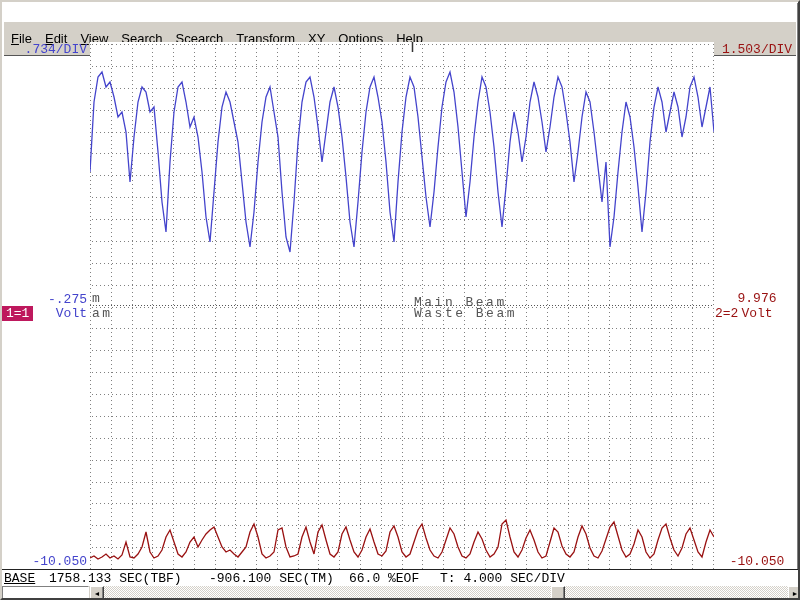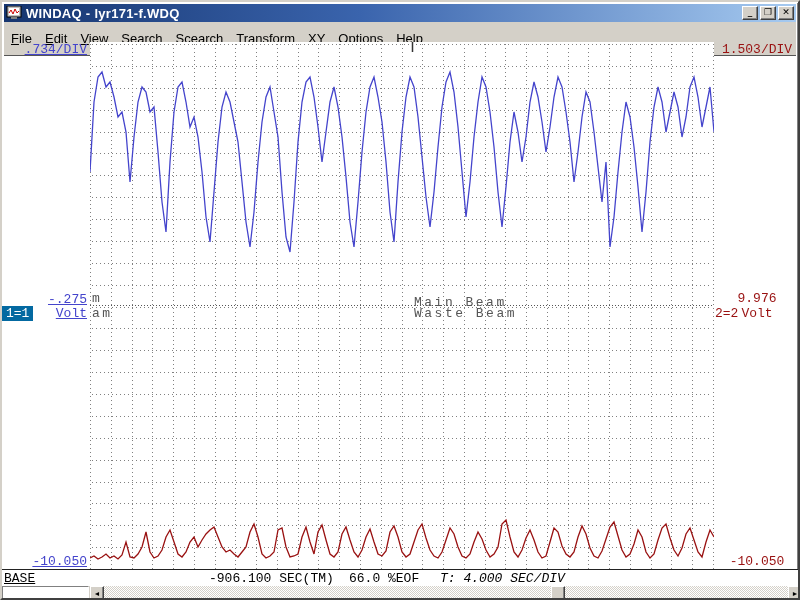--- a/index.html
+++ b/index.html
@@ -37,25 +37,25 @@
   .menu-item { font-size:13px; color:#000; padding:1px 5px; margin-right:3px; white-space:nowrap; }
   .menu-item .mn { text-decoration:underline; }
   
   #chart-region { position:absolute; left:88px; top:40px; width:624px; height:528px; background:#fff; }
   #scope-svg { display:block; width:624px; height:528px; }
   .annot { position:absolute; font-family:"Liberation Mono","DejaVu Sans Mono",monospace;
     font-size:13px; color:#555; letter-spacing:2.5px; white-space:pre; }
   
   .lbl { position:absolute; font-family:"Liberation Mono","DejaVu Sans Mono",monospace;
     font-size:13px; white-space:pre; }
-  .lbl-blue { color:#4444cc;text-decoration:underline; }
+  .lbl-blue { color:#4444cc; }
   .lbl-red  { color:#991111; }
   .lbl-rightcol { width:80px; text-align:center; }
   .lbl-leftcol  { width:85px; text-align:right; }
-  #ch1-id { background:#0369a1; color:#ffffff; padding:0 4px; }
+  #ch1-id { background:#be185d; color:#ffffff; padding:0 4px; }
   
   #statusbar {
     position:absolute; left:0; top:567px; width:800px; height:17px;
     background:#ffffff; border-top:1px solid #222;
     font-family:"Liberation Mono","DejaVu Sans Mono",monospace; font-size:13px; color:#000;
   }
   .status-seg { position:absolute; top:1px; white-space:pre; }
   #status-base { text-decoration:underline; }
   
   #bottomrow { position:absolute; left:0; top:584px; width:800px; height:16px; background:#d4d0c8; }
@@ -80,34 +80,20 @@
     position:absolute; left:447px; top:0; width:14px; height:16px; background:#d4d0c8;
     border:1px solid; border-color:#ffffff #404040 #404040 #ffffff;
     box-shadow: inset -1px -1px 0 #808080;
   }
 </style>
 </head>
 <body>
 
 <div id="window">
 
-  <div id="titlebar">
-    <svg id="app-icon" viewBox="0 0 16 14">
-      <rect x="1" y="0" width="14" height="11" fill="#c0c0c0" stroke="#000" stroke-width="1"></rect>
-      <rect x="3" y="2" width="10" height="7" fill="#ffffff"></rect>
-      <polyline points="3,7 5,4 7,8 9,3 11,7 13,5" fill="none" stroke="#cc0000" stroke-width="1"></polyline>
-      <rect x="5" y="11" width="6" height="2" fill="#808080"></rect>
-    </svg>
-    <span id="title-text">WINDAQ - lyr171-f.WDQ</span>
-    <div id="win-controls">
-      <div class="win-btn">_</div>
-      <div class="win-btn">❐</div>
-      <div class="win-btn">✕</div>
-    </div>
-  </div>
 
   <div id="menubar">
     <span class="menu-item"><span></span><span class="mn">F</span><span>ile</span></span>
     <span class="menu-item"><span></span><span class="mn">E</span><span>dit</span></span>
     <span class="menu-item"><span></span><span class="mn">V</span><span>iew</span></span>
     <span class="menu-item"><span></span><span class="mn">S</span><span>earch</span></span>
     <span class="menu-item"><span>S</span><span class="mn">c</span><span>earch</span></span>
     <span class="menu-item"><span></span><span class="mn">T</span><span>ransform</span></span>
     <span class="menu-item"><span></span><span class="mn">X</span><span>Y</span></span>
     <span class="menu-item"><span></span><span class="mn">O</span><span>ptions</span></span>
@@ -191,23 +177,24 @@
   <div class="lbl lbl-blue lbl-leftcol" style="left:0; top:552px;">-10.050</div>
 
   <div class="lbl lbl-red lbl-rightcol" style="left:715px; top:40px;">1.503/DIV</div>
   <div class="lbl lbl-red lbl-rightcol" style="left:715px; top:289px;">9.976</div>
   <div class="lbl lbl-red" style="left:713px; top:304px;">2=2</div>
   <div class="lbl lbl-red lbl-rightcol" style="left:715px; top:304px;">Volt</div>
   <div class="lbl lbl-red lbl-rightcol" style="left:715px; top:552px;">-10.050</div>
 
   <div id="statusbar">
     <span class="status-seg" id="status-base" style="left:2px;">BASE</span>
+    <span class="status-seg" style="left:47px;">1758.133 SEC(TBF)</span>
     <span class="status-seg" style="left:207px;">-906.100 SEC(TM)</span>
     <span class="status-seg" style="left:347px;">66.0 %EOF</span>
-    <span class="status-seg" style="left:438px;font-style:italic;">T: 4.000 SEC/DIV</span>
+    <span class="status-seg" style="left:438px;">T: 4.000 SEC/DIV</span>
   </div>
 
   <div id="bottomrow">
     <div id="note-box"></div>
     <div class="sb-btn" id="sb-left">◄</div>
     <div id="sb-track">
       <div id="sb-thumb"></div>
     </div>
     <div class="sb-btn" id="sb-right">►</div>
   </div>

